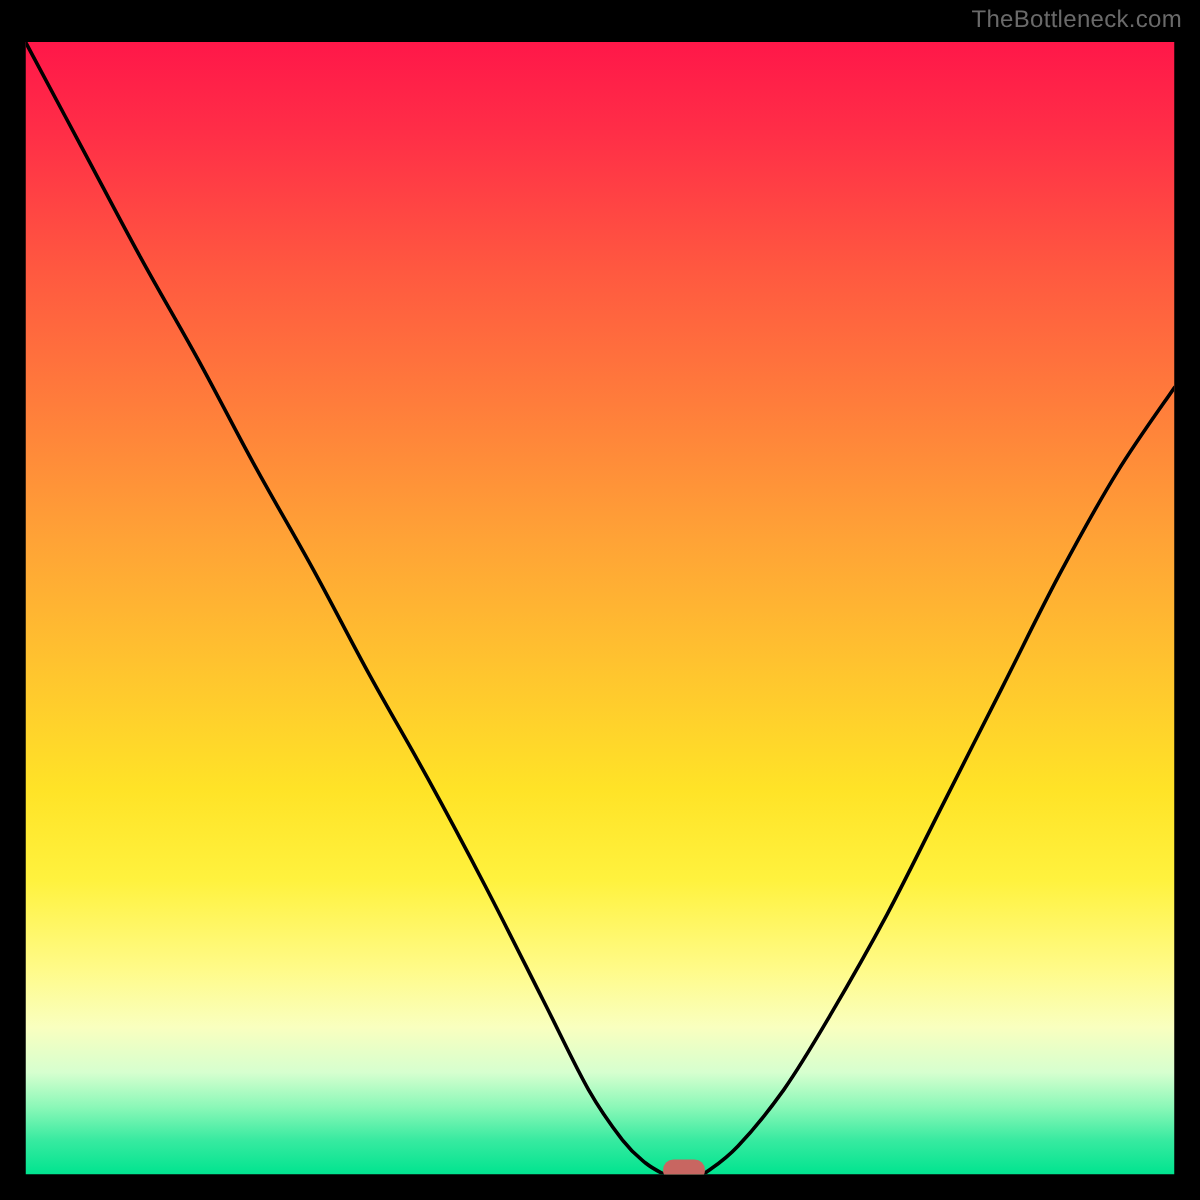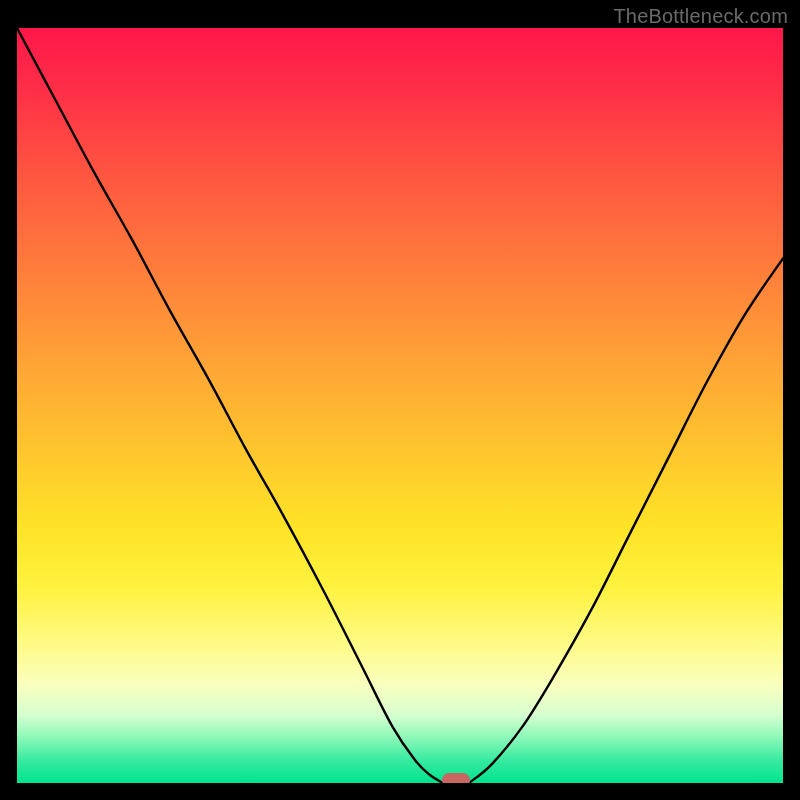--- a/index.html
+++ b/index.html
@@ -15,21 +15,21 @@
     position: relative;
     width: 800px;
     height: 800px;
     background: #000;
   }
   .watermark {
     position: absolute;
     top: 5px;
     right: 12px;
     color: #6a6a6a;
-    font-size: 20px;
+    font-size: 16px;
     font-weight: 400;
     letter-spacing: 0.2px;
     z-index: 20;
   }
   .plot-area {
     position: absolute;
     left: 17px;
     top: 28px;
     width: 766px;
     height: 755px;

